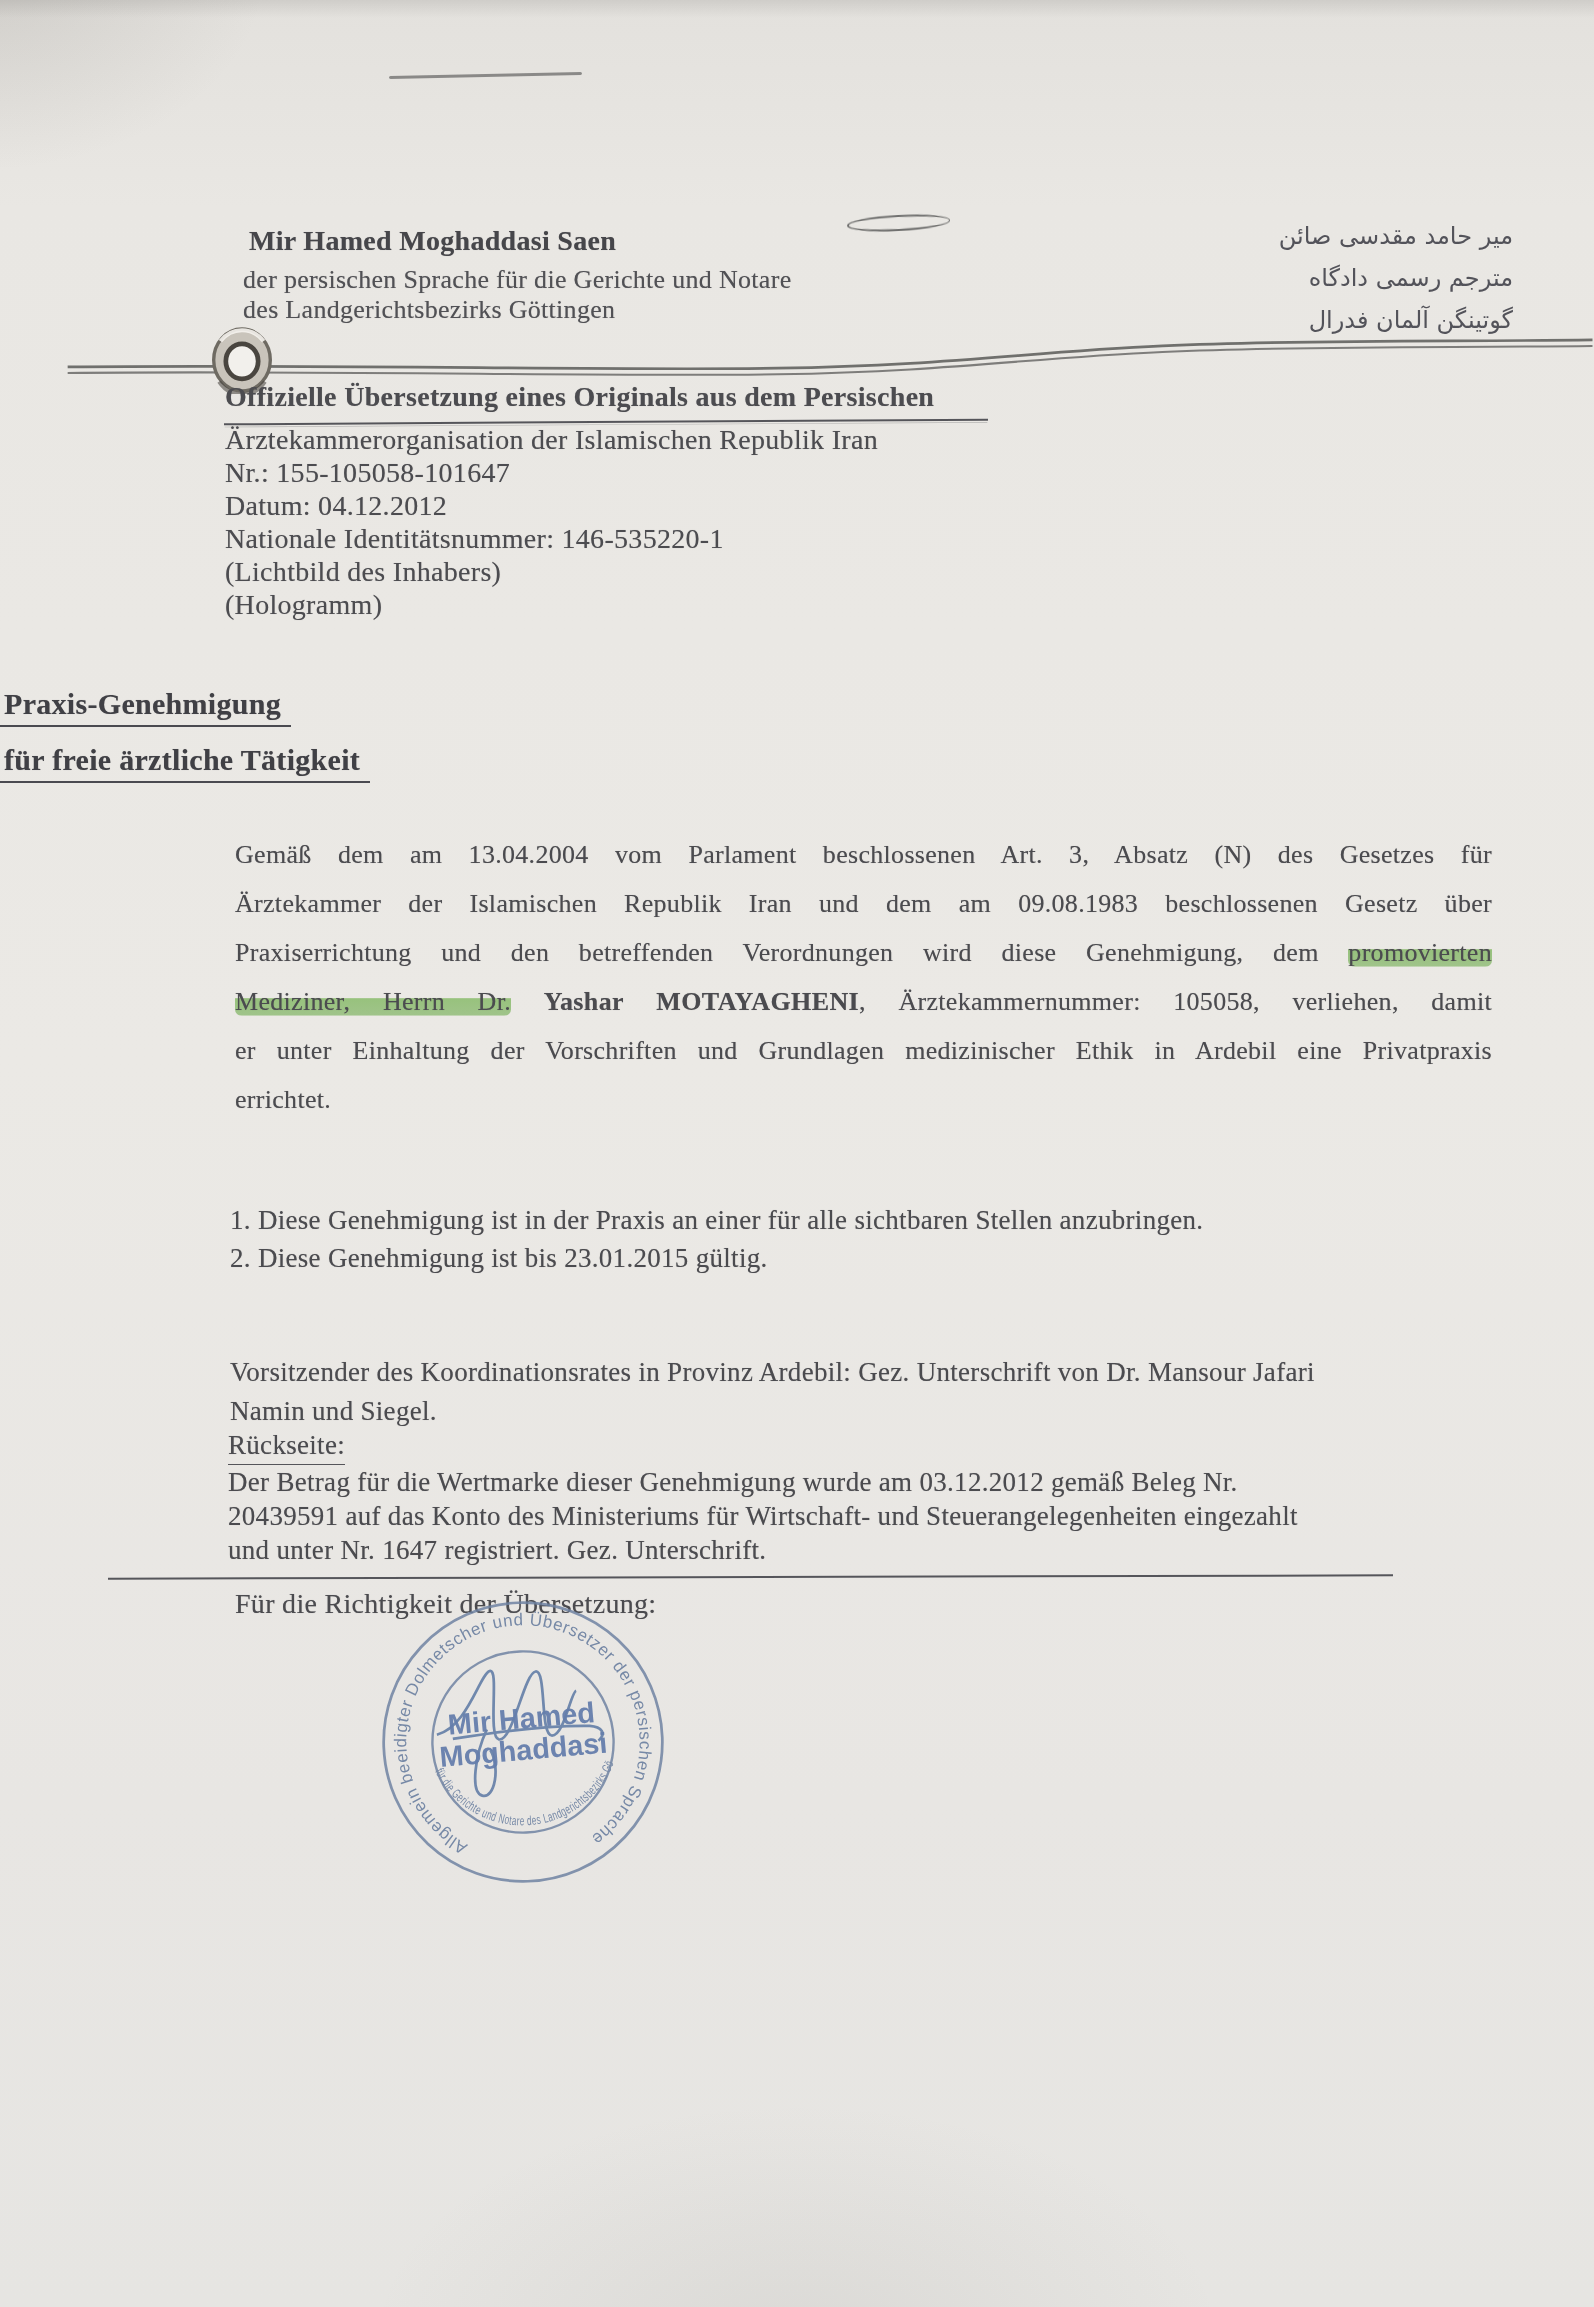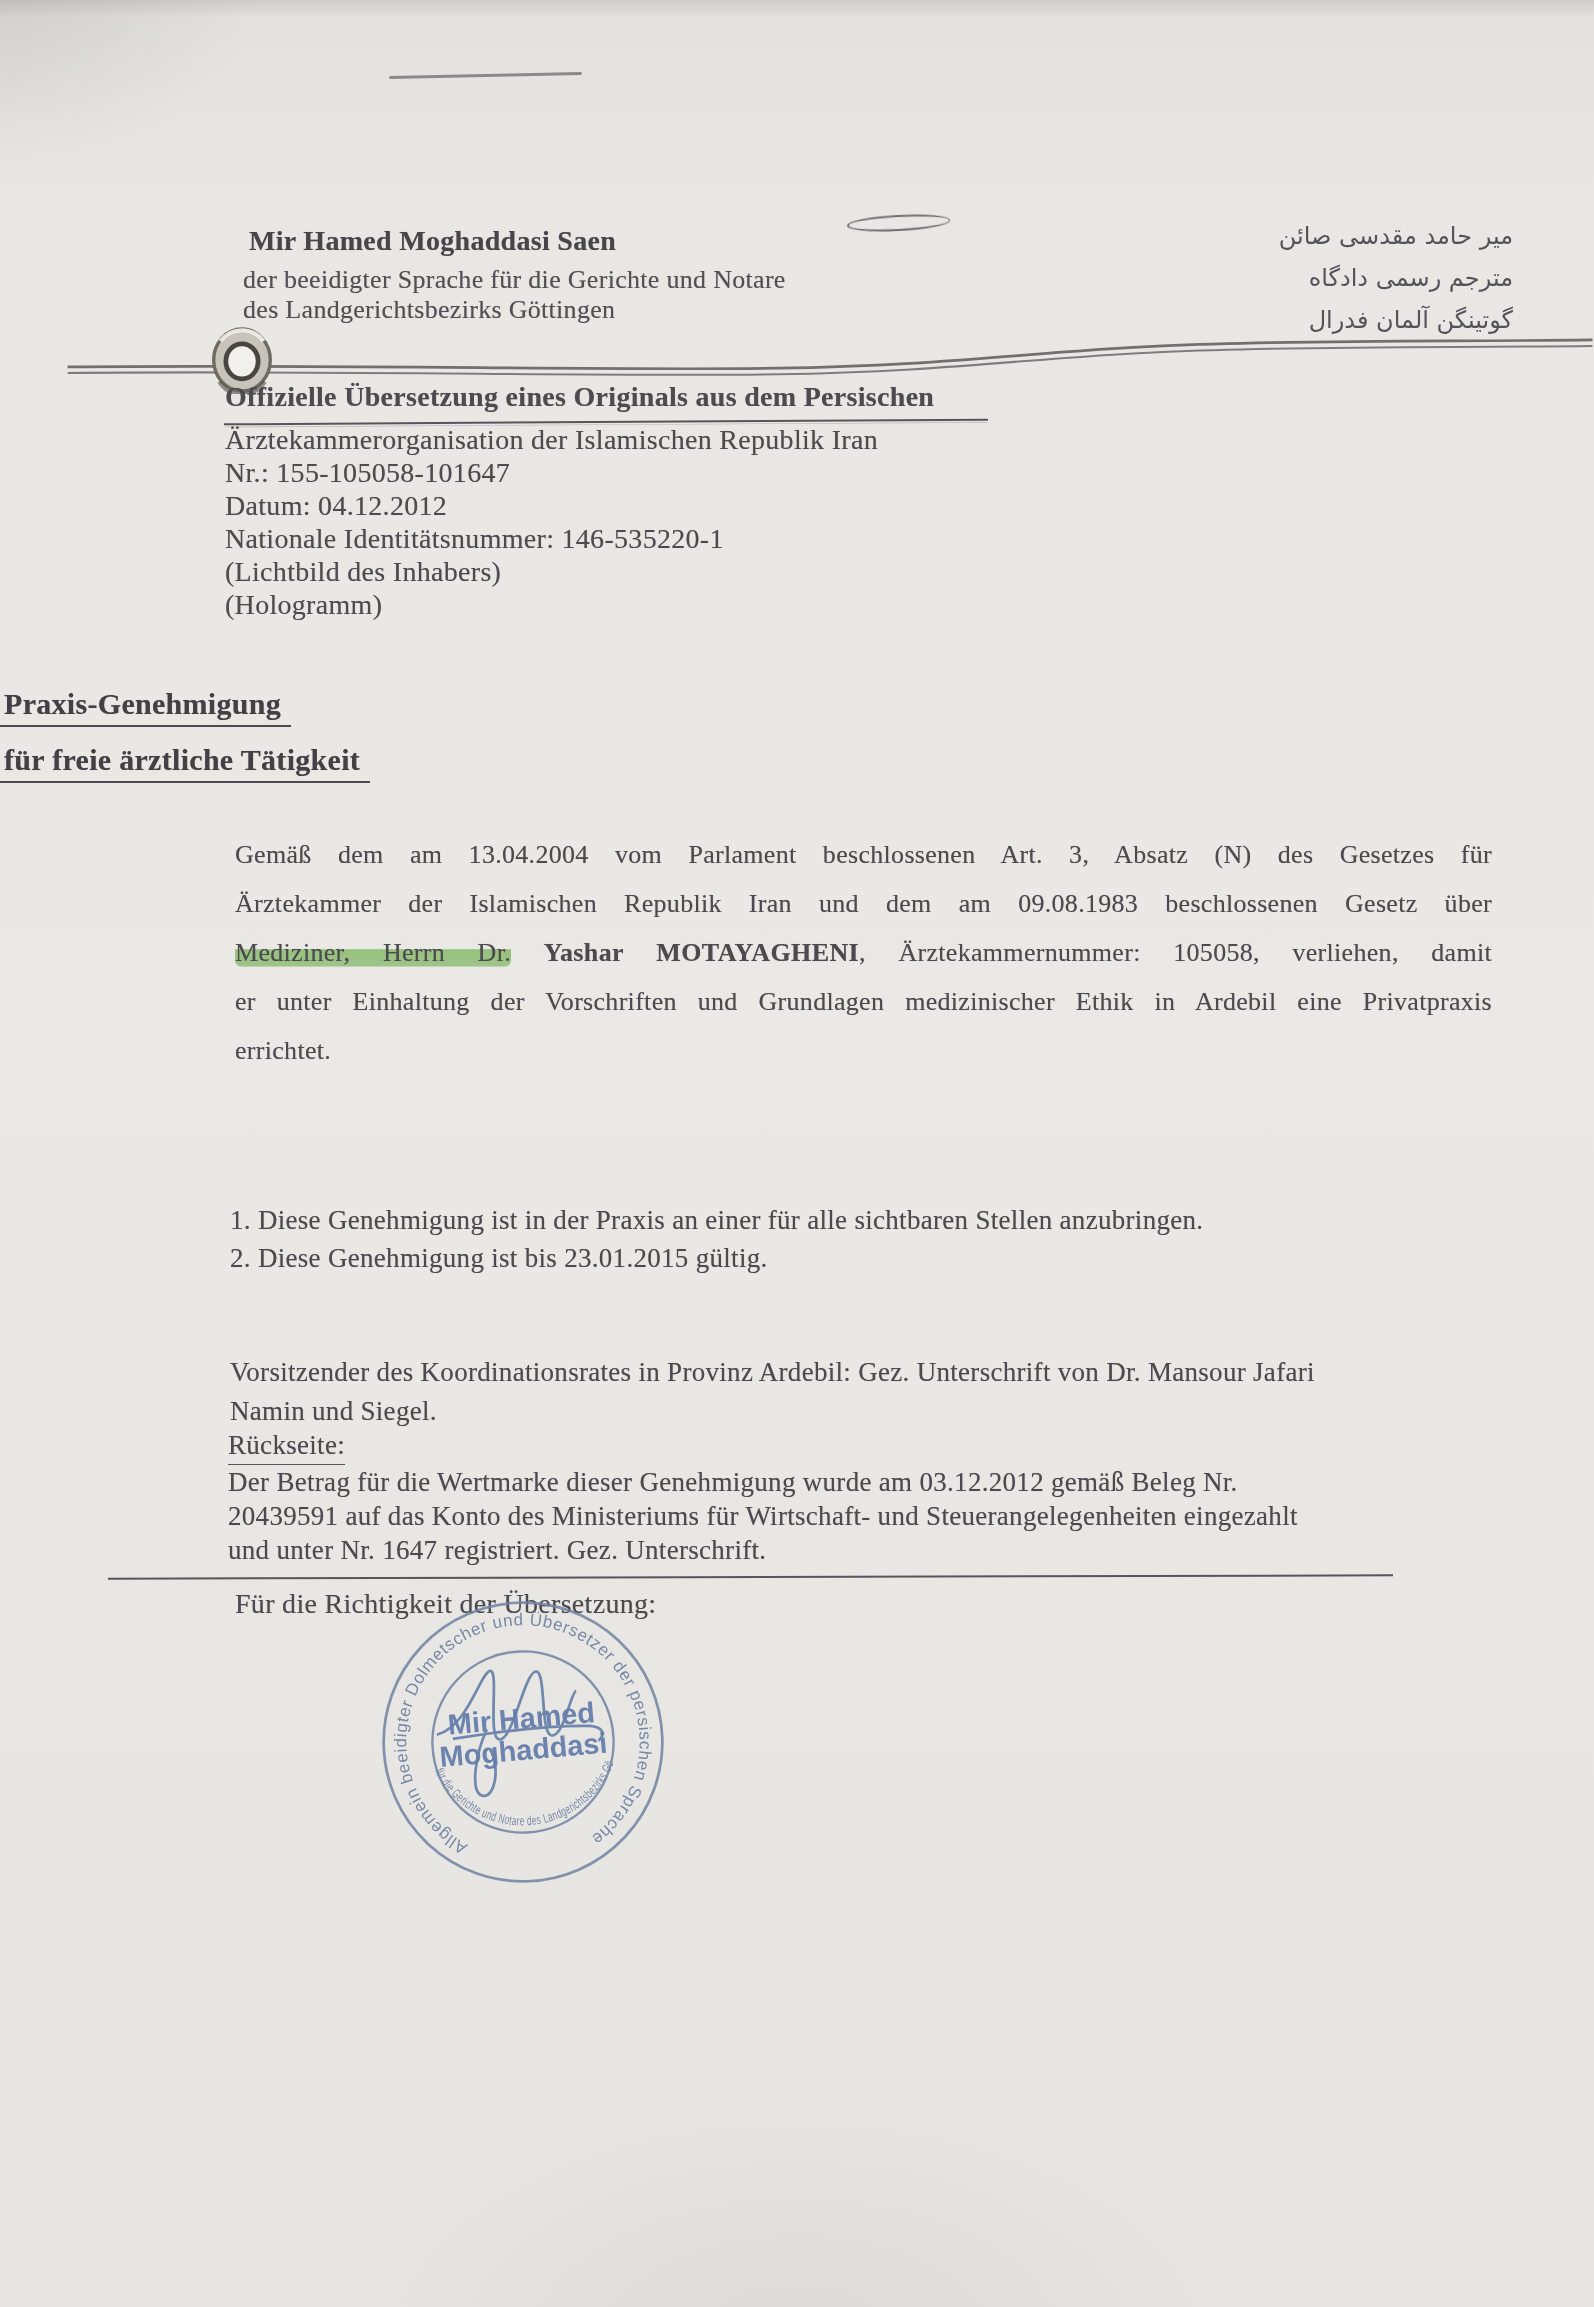--- a/index.html
+++ b/index.html
@@ -77,21 +77,21 @@
 <body>
 
 <div class="page">
 
   <div class="abs top-shadow"></div>
   <div class="abs smudge1"></div>
   <div class="abs smudge2"></div>
 
   <div class="abs translator-name ink nowrap">Mir Hamed Moghaddasi Saen</div>
   <div class="abs translator-cred ink">
-    <div class="nowrap">der beeidigter Sprache für die Gerichte und Notare</div>
+    <div class="nowrap">der persischen Sprache für die Gerichte und Notare</div>
     <div class="nowrap">des Landgerichtsbezirks Göttingen</div>
   </div>
   <div class="abs persian-block">
     <div class="nowrap">میر حامد مقدسی صائن</div>
     <div class="nowrap">مترجم رسمی دادگاه</div>
     <div class="nowrap">گوتینگن آلمان فدرال</div>
   </div>
 
   <svg class="abs divider-svg" viewBox="0 0 2357 120">
     <path d="M 98 62 C 500 58, 900 68, 1150 64 C 1400 60, 1520 40, 1720 31 C 1950 21, 2150 25, 2357 22" fill="none" stroke="#5a5a58" stroke-width="4" opacity=".85"></path>
@@ -117,20 +117,21 @@
   <div class="abs meta-underline"></div>
 
   <div class="abs title-wrap ink">
     <div><span class="u">Praxis-Genehmigung</span></div>
     <div class="title-line2"><span class="u">für freie ärztliche Tätigkeit</span></div>
   </div>
 
   <div class="abs body-par ink">
     <div class="jline">Gemäß dem am 13.04.2004 vom Parlament beschlossenen Art. 3, Absatz (N) des Gesetzes für</div>
     <div class="jline">Ärztekammer der Islamischen Republik Iran und dem am 09.08.1983 beschlossenen Gesetz über</div>
+    <div class="jline"><span>Praxiserrichtung und den betreffenden Verordnungen wird diese Genehmigung, dem</span> <span class="hl">promovierten</span></div>
     <div class="jline"><span class="hl">Mediziner, Herrn Dr.</span> <span class="bold-name">Yashar MOTAYAGHENI</span><span>, Ärztekammernummer: 105058, verliehen, damit</span></div>
     <div class="jline">er unter Einhaltung der Vorschriften und Grundlagen medizinischer Ethik in Ardebil eine Privatpraxis</div>
     <div class="jline last">errichtet.</div>
   </div>
 
   <div class="abs conditions ink">
     <div class="nowrap">1. Diese Genehmigung ist in der Praxis an einer für alle sichtbaren Stellen anzubringen.</div>
     <div class="nowrap">2. Diese Genehmigung ist bis 23.01.2015 gültig.</div>
   </div>
 

